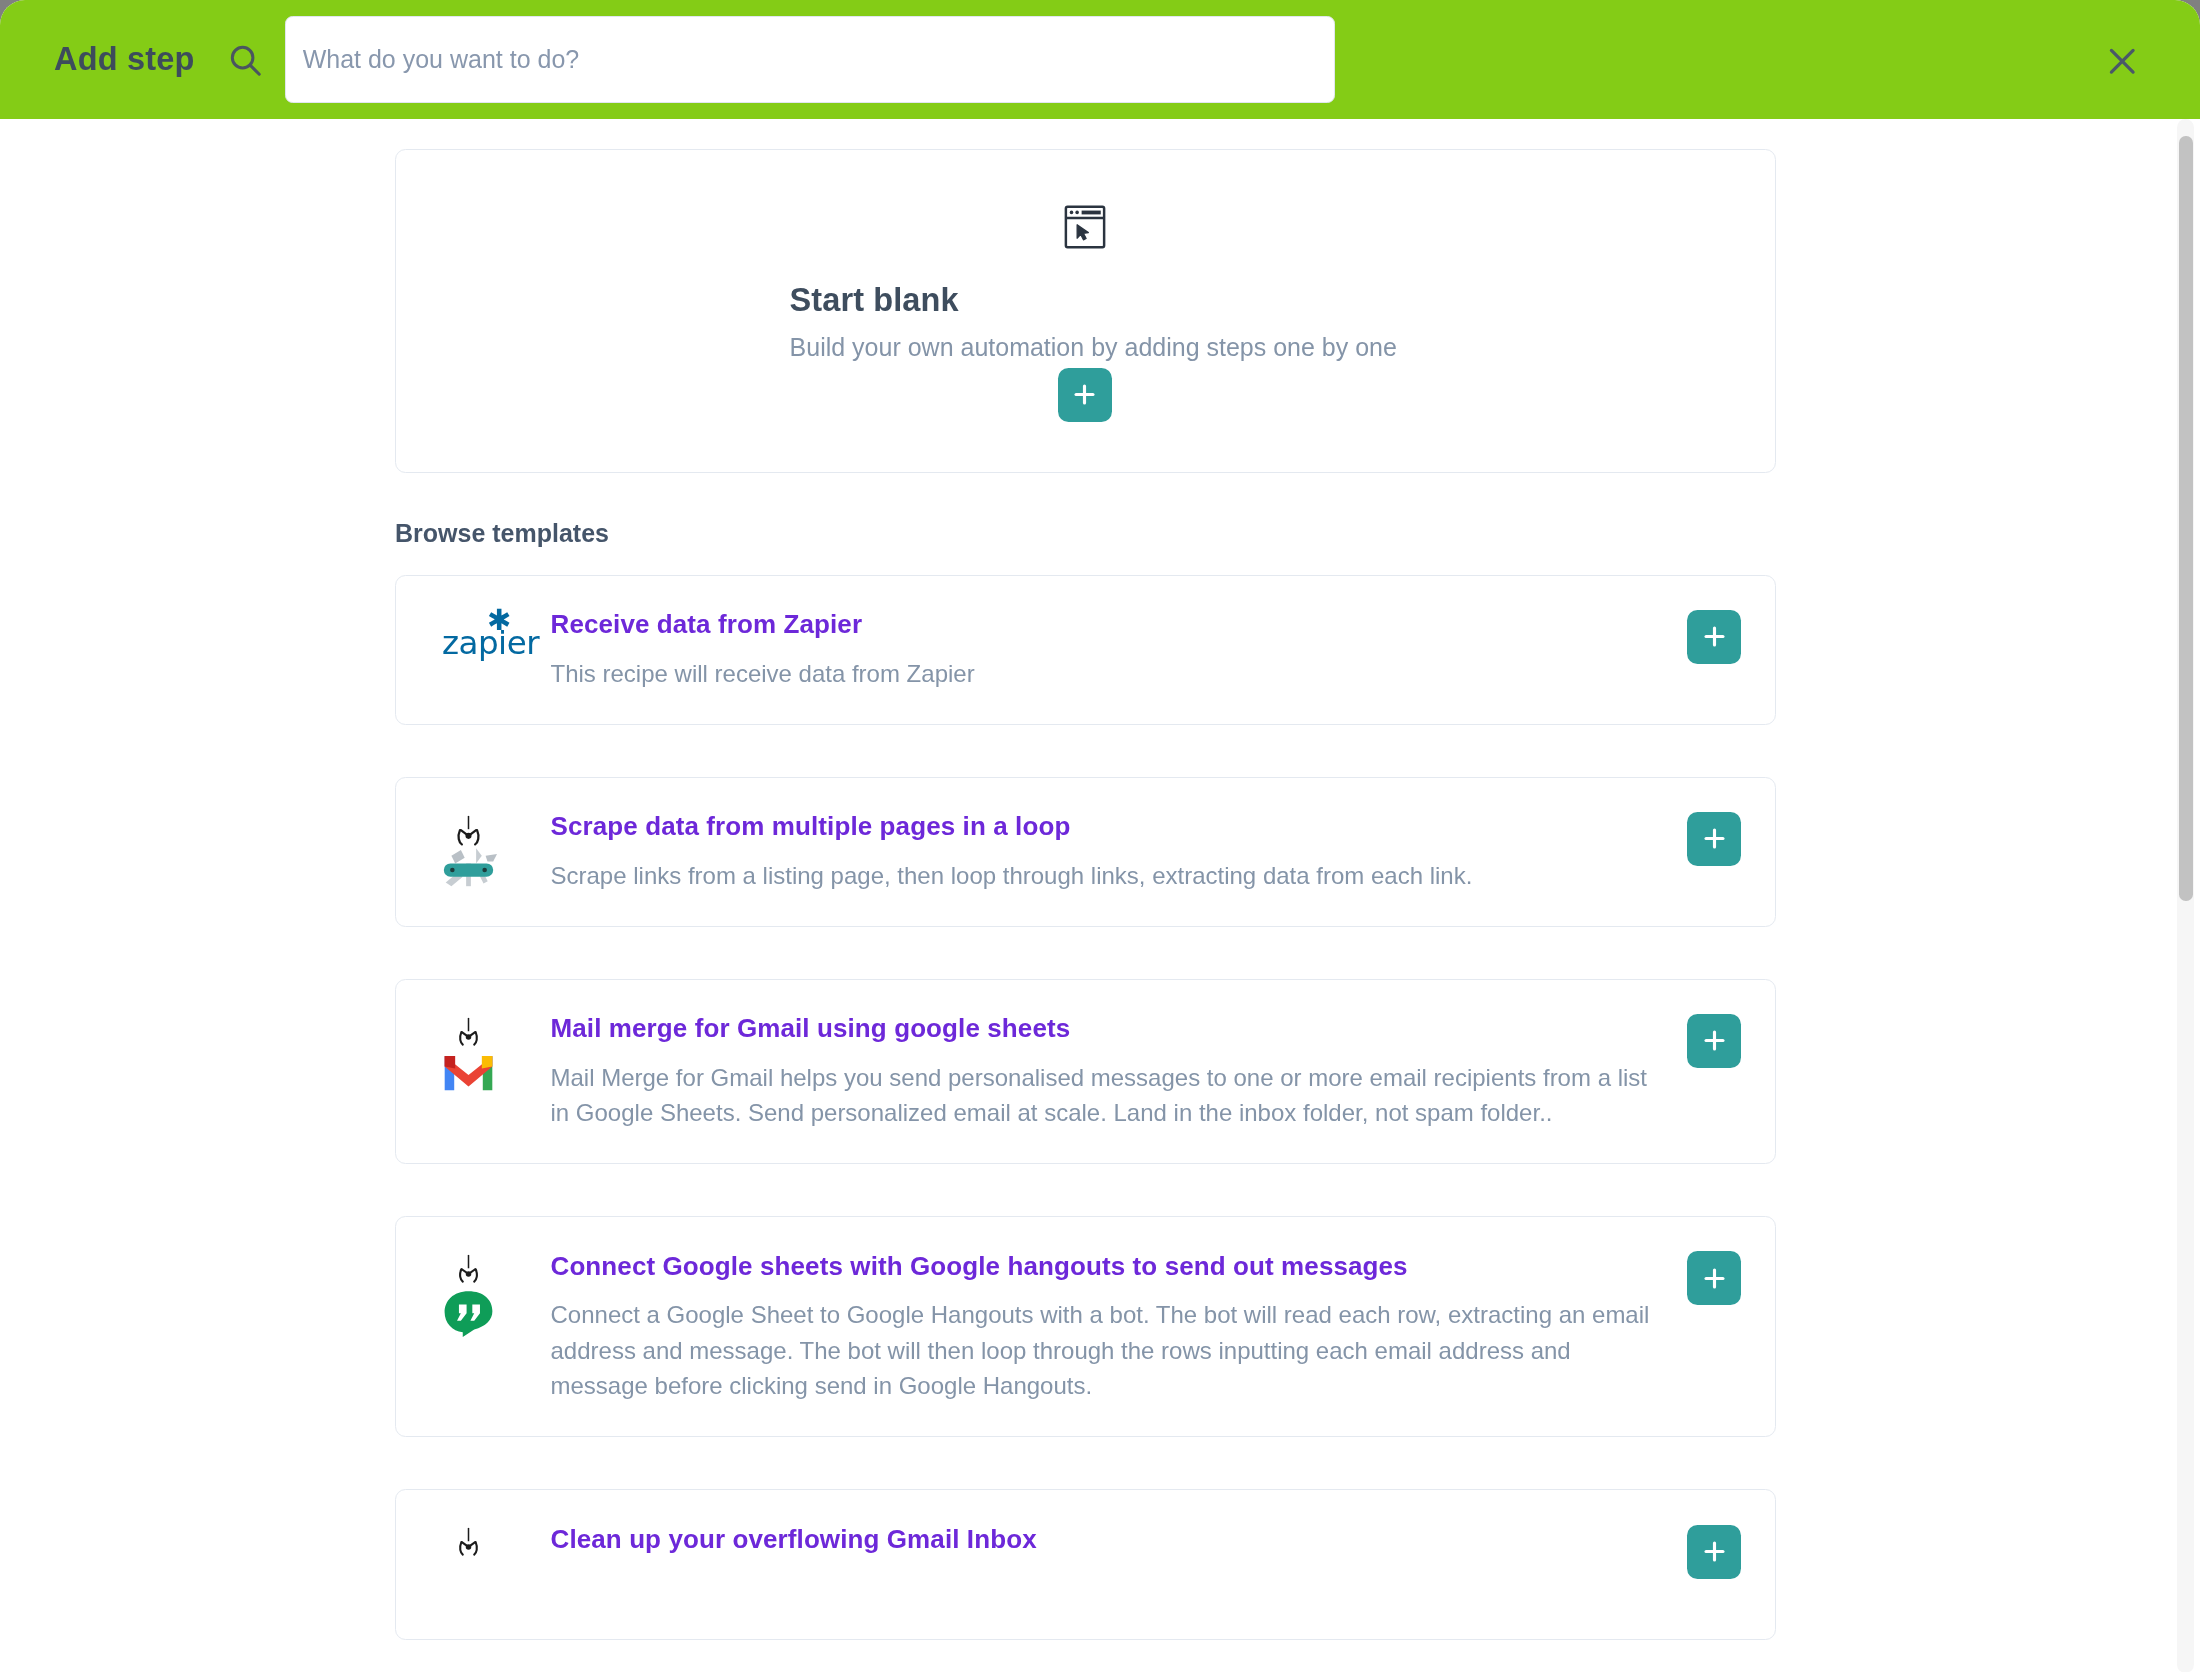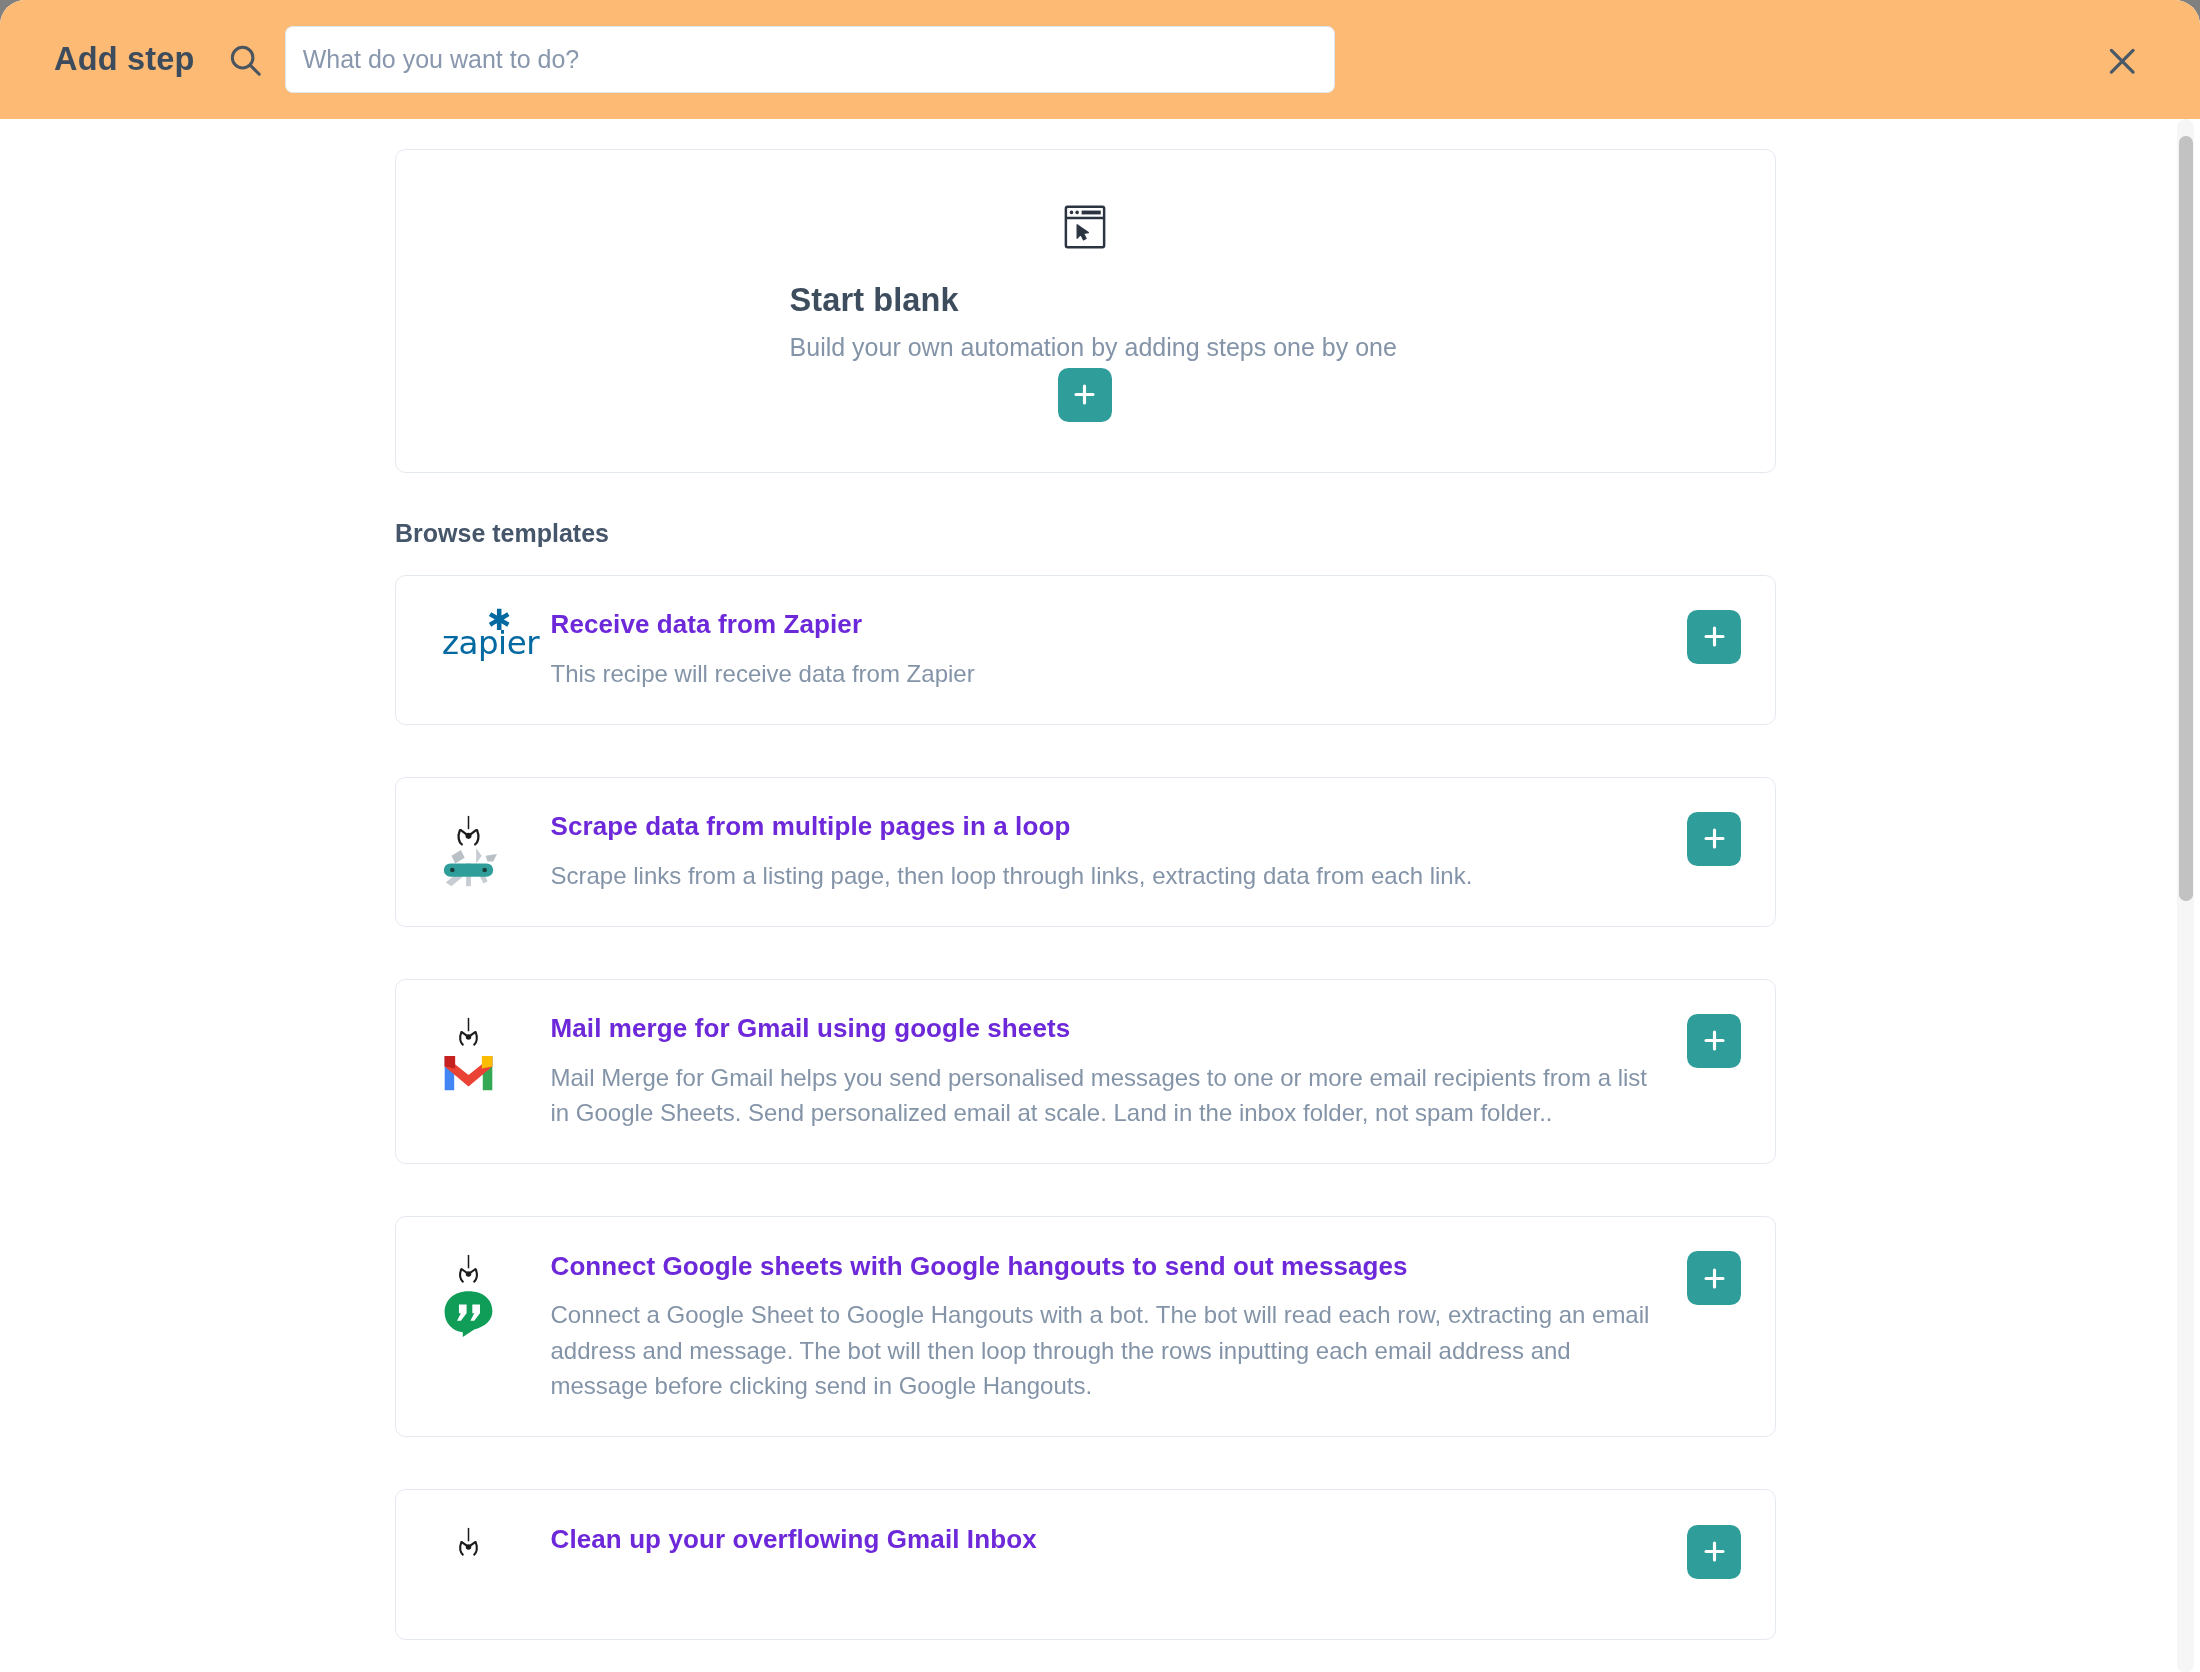--- a/index.html
+++ b/index.html
@@ -23,21 +23,21 @@
   }
 
   
   #header {
     position: relative;
     height: 119px;
     display: flex;
     align-items: center;
     padding-left: 54px;
     padding-right: 54px;
-    background: #fdba74;
+    background: #84cc16;
   }
 
   #modal-title {
     font-size: 32.5px;
     font-weight: bold;
     color: #3D4C5C;
     letter-spacing: 0.2px;
     white-space: nowrap;
   }
 
@@ -51,21 +51,21 @@
   #search-icon {
     width: 38px;
     height: 38px;
     margin-right: 21px;
     color: #4a5560;
     flex: 0 0 auto;
   }
 
   #search-input {
     width: 1050px;
-    height: 67px;
+    height: 87px;
     border: 1px solid #E0E6EF;
     border-radius: 7.6px;
     background: #ffffff;
     font-family: "Liberation Sans", sans-serif;
     font-size: 25px;
     color: #5b6b80;
     padding: 0 17px;
     outline: none;
   }
   #search-input::placeholder { color: #8897AD; }

